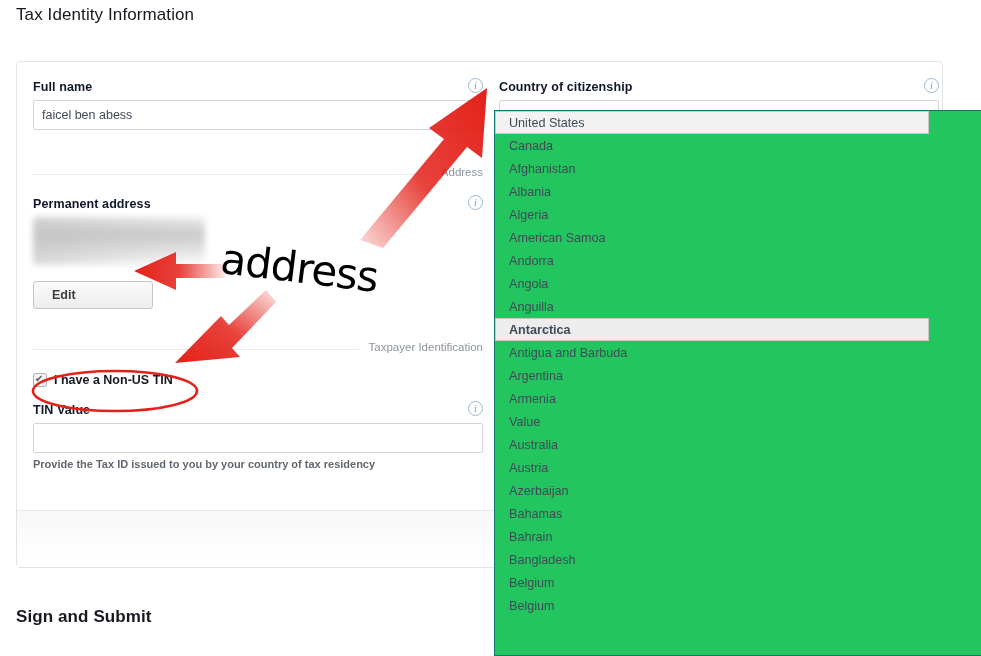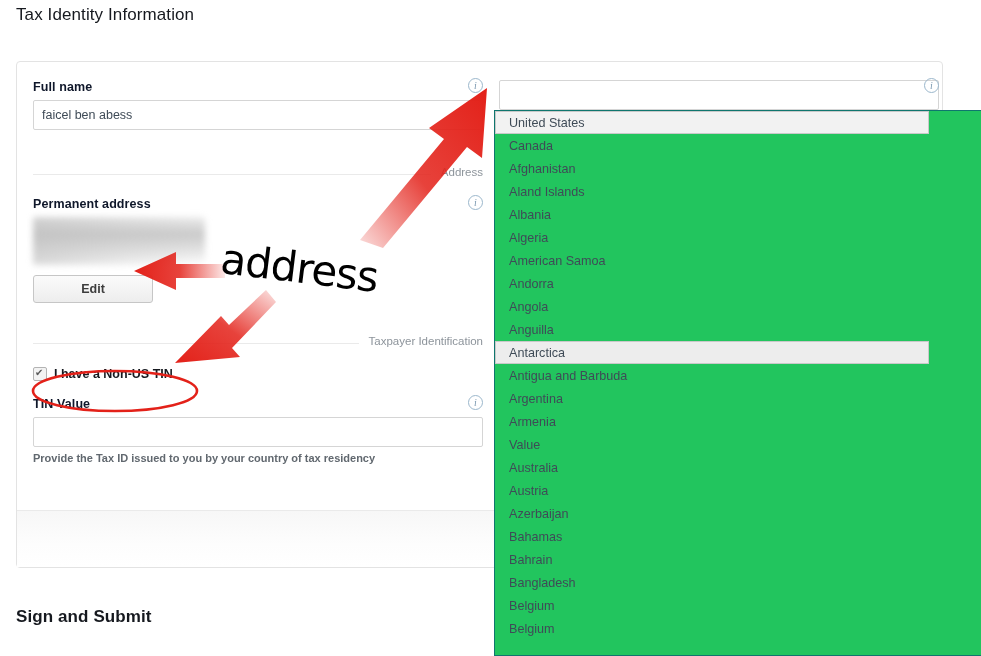--- a/index.html
+++ b/index.html
@@ -149,31 +149,30 @@
     margin-top: 2px;
     background:
       linear-gradient(to right, rgba(190,190,190,.55) 0%, rgba(190,190,190,.20) 58%, rgba(215,215,215,0) 100%),
       linear-gradient(to bottom, rgba(225,225,225,.55) 0%, rgba(185,185,185,.75) 35%, rgba(205,205,205,.55) 70%, rgba(245,245,245,0) 100%);
     filter: blur(3px);
     border-radius: 2px;
   }
 
   
   .btn-edit {
-    margin-top: 10px;
+    margin-top: 16px;
     display: inline-block;
     min-width: 82px;
     padding: 6px 18px;
     background: linear-gradient(to bottom, #fbfbfb, #ededed);
     border: 1px solid #c6c6c6;
     border-radius: 3px;
     font-size: 12.5px;
     font-weight: bold;
     color: #3d3d3d;
-    text-align: center;
     cursor: pointer;
     font-family: "Liberation Sans", sans-serif;
   }
   .btn-continue {
     position: absolute;
     right: 25px;
     top: 12px;
     padding: 6px 22px;
     background: #f7f1e3;
     border: 1px solid #ece2cd;
@@ -246,20 +245,21 @@
     cursor: default;
     white-space: nowrap;
   }
   .dd-item.selected {
     background: #f2f2f2;
     border-color: #c9c9c9;
   }
   .dd-item.hover {
     background: #ededed;
     border-color: #c9c9c9;
+    font-weight: bold;
   }
 
   
   .dd-scrollbar {
     position: absolute;
     right: 0; top: 0;
     width: 16px;
     height: 100%;
     background: #f4f4f4;
     border-left: 1px solid #e4e4e4;
@@ -359,40 +359,40 @@
         <span class="field-label">TIN Value</span>
         <span class="info-icon">i</span>
         <input class="text-input" type="text" value="" style="">
         <span class="help-text">Provide the Tax ID issued to you by your country of tax residency</span>
       </div>
 
     </div>
 
     <div class="col-right">
       <div class="field">
+        <span class="field-label">Country of citizenship</span>
         <span class="info-icon">i</span>
         <input class="text-input" type="text" style="">
       </div>
     </div>
 
   </div>
 
   <div class="card-footer">
     <div class="btn-continue">Continue</div>
   </div>
 </div>
 
 <div class="section-title">Sign and Submit</div>
 
 <div class="dropdown-panel">
   <div class="dropdown-list" id="dd-list">
       <div class="dd-item selected">United States</div>
       <div class="dd-item">Canada</div>
       <div class="dd-item">Afghanistan</div>
-      <div class="dd-item">Aland Islands</div>
       <div class="dd-item">Albania</div>
       <div class="dd-item">Algeria</div>
       <div class="dd-item">American Samoa</div>
       <div class="dd-item">Andorra</div>
       <div class="dd-item">Angola</div>
       <div class="dd-item">Anguilla</div>
       <div class="dd-item hover">Antarctica</div>
       <div class="dd-item">Antigua and Barbuda</div>
       <div class="dd-item">Argentina</div>
       <div class="dd-item">Armenia</div>

